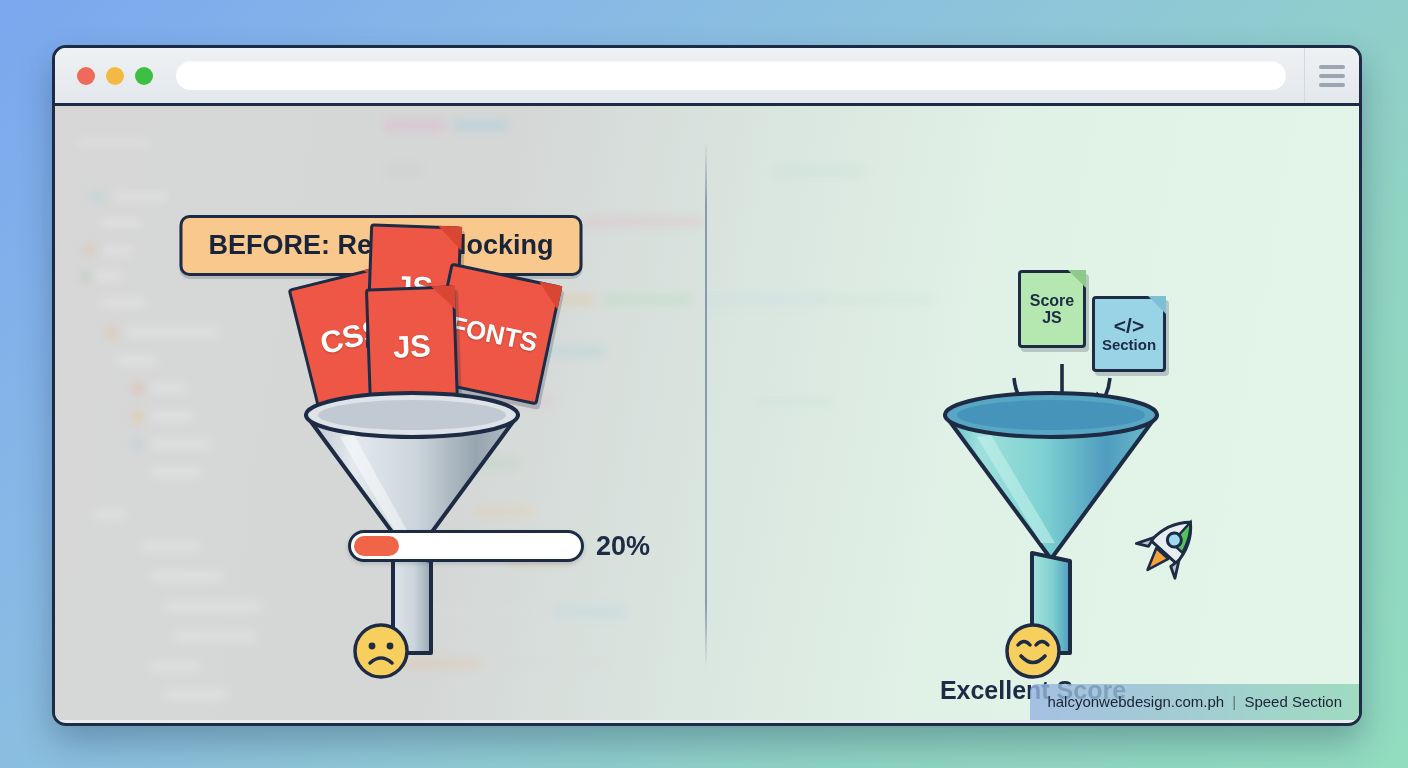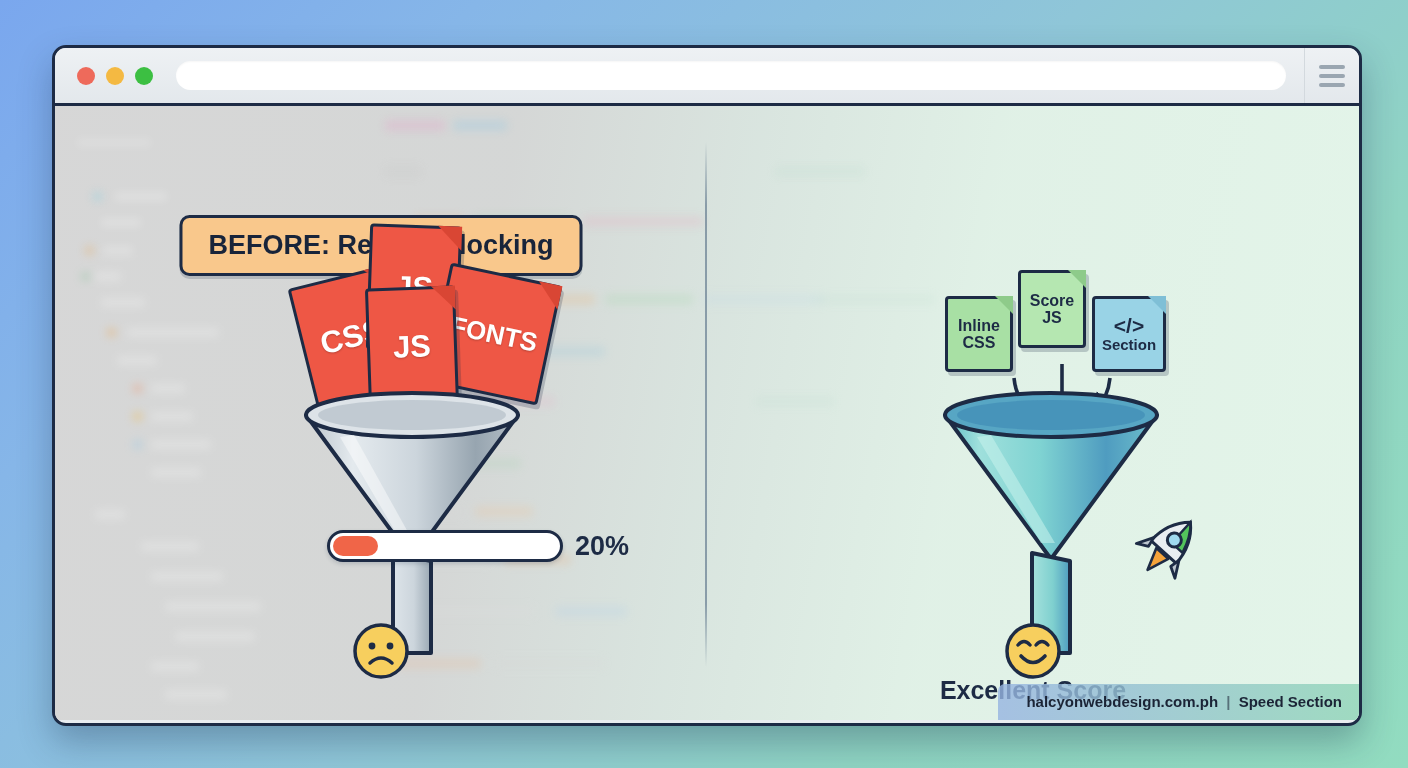--- a/index.html
+++ b/index.html
@@ -125,22 +125,22 @@
   .face{position:absolute;transform:translateX(-50%);}
   .caption{
     position:absolute;transform:translateX(-50%);
     font-size:25px;font-weight:bold;color:#1d2b45;white-space:nowrap;
   }
 
   
   .watermark{
     position:absolute;right:0px;bottom:0px;
     background:linear-gradient(90deg,rgba(150,180,225,.80),rgba(148,214,186,.86));
-    color:#1b2436;font-size:15px;padding:9px 17px 10px 28px;
-    border-top-left-radius:7px;white-space:nowrap;font-weight:bold;
+    color:#1b2436;font-size:15px;padding:9px 17px 10px 17px;
+    border-top-left-radius:7px;white-space:nowrap;
   }
   .wm-sep{opacity:.55;padding:0 4px;}
 </style>
 </head>
 <body>
 
 <div class="stage">
 
   <div class="browser">
 
@@ -264,46 +264,41 @@
               <stop offset="100%" stop-color="#9aa8b3"></stop>
             </linearGradient>
           </defs>
           <path d="M8 24 L114 168 L220 24 Z" fill="url(#gfun)" stroke="#1d2b45" stroke-width="4" stroke-linejoin="round"></path>
           <path d="M95 162 L95 252 L110 262 L133 262 L133 170 Z" fill="url(#gstem)" stroke="#1d2b45" stroke-width="4" stroke-linejoin="round"></path>
           <ellipse cx="114" cy="24" rx="106" ry="22" fill="#dde3e8" stroke="#1d2b45" stroke-width="4"></ellipse>
           <ellipse cx="114" cy="24" rx="94" ry="15" fill="#aab6c0" opacity=".55"></ellipse>
           <path d="M42 46 L104 152 L116 152 L56 44 Z" fill="#ffffff" opacity=".45"></path>
         </svg>
 
-        <div class="progress-row" style="left:272px;top:424px;">
+        <div class="progress-row" style="left:293px;top:424px;">
           <div class="track" style="width:236px;">
             <div class="fill slow" style="width:20%;"></div>
           </div>
           <span class="pct">20%</span>
         </div>
 
         <svg class="face" style="left:50%;top:516px;" width="58" height="58" viewBox="0 0 58 58">
           <circle cx="29" cy="29" r="26" fill="#f7cf5e" stroke="#1d2b45" stroke-width="3.5"></circle>
           <circle cx="20" cy="24" r="3.4" fill="#1d2b45"></circle>
           <circle cx="38" cy="24" r="3.4" fill="#1d2b45"></circle>
           <path d="M18 41 Q29 31 40 41" fill="none" stroke="#1d2b45" stroke-width="3.5" stroke-linecap="round"></path>
         </svg>
 
       </div>
 
       <div class="panel right">
 
 
         <div class="cards">
 
-          <div class="fcard green" style="left:238px;top:190px;width:62px;height:70px;font-size:16px;">
-            <span class="corner"></span>
-            <span>Inline</span>
-            <span>CSS</span>
-          </div>
 
           <div class="fcard green2" style="left:311px;top:164px;width:62px;height:72px;font-size:16px;">
             <span class="corner"></span>
             <span>Score</span>
             <span>JS</span>
           </div>
 
           <div class="fcard blue" style="left:385px;top:190px;width:68px;height:70px;font-size:15px;">
             <span class="corner"></span>
             <span style="font-size:21px;">&lt;/&gt;</span>

